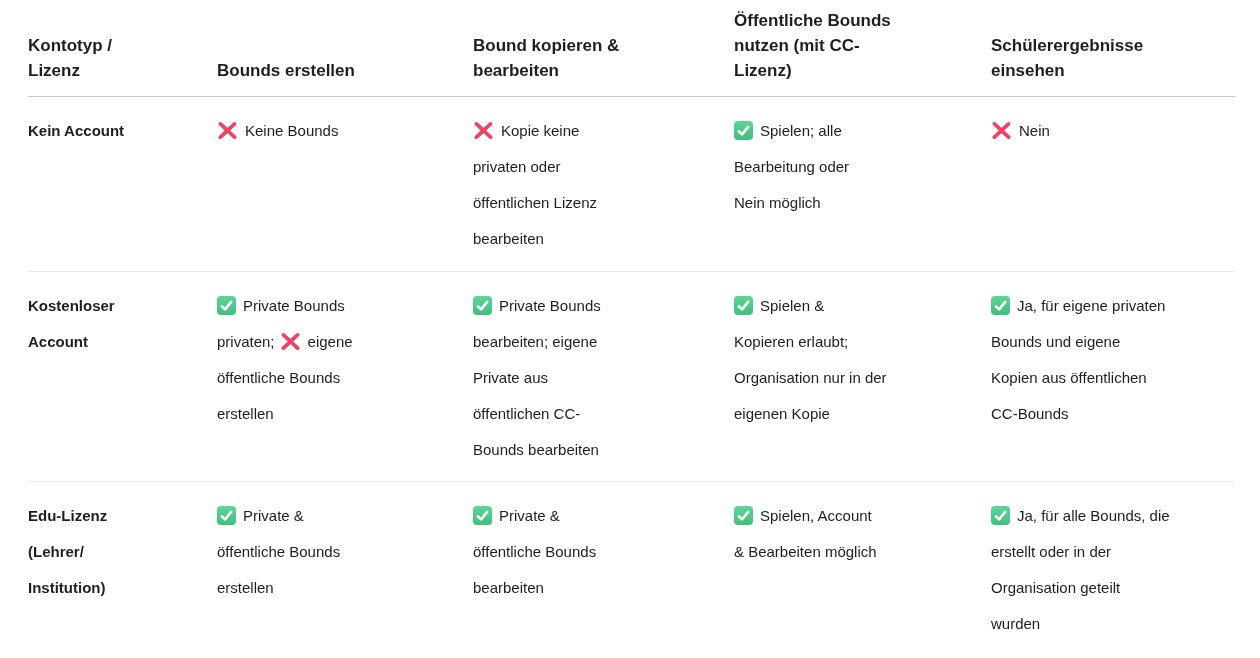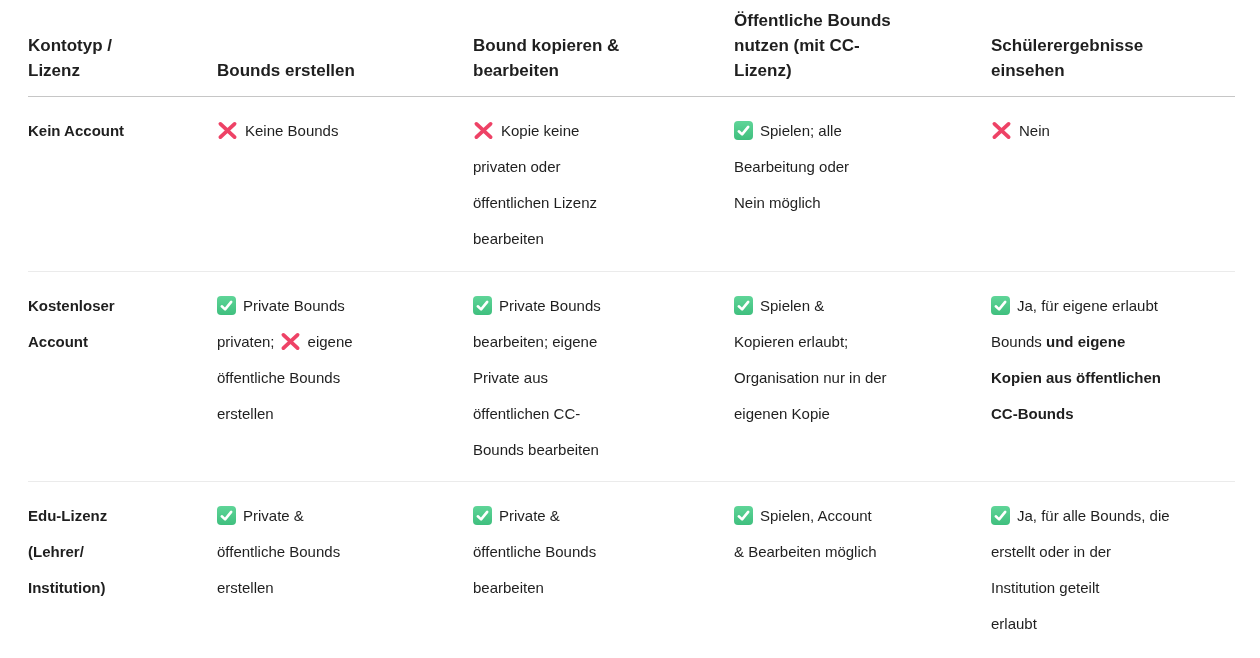--- a/index.html
+++ b/index.html
@@ -44,21 +44,21 @@
     line-height:36px;
     padding:16px 26px 3px 0;
     color:var(--text);
   }
   tbody td:last-child{padding-right:6px;}
   tbody tr + tr td{border-top:1px solid var(--row-rule);}
   tr.r1{height:175px;}
   tr.r2{height:210px;}
   tr.r3{height:180px;}
   td.row-label{font-weight:700;}
-  .seg-b{font-weight:700;}
+  .seg-b{font-weight:400;}
   .cell-icon{
     display:inline-block;
     vertical-align:-4px;
     margin-right:7px;
   }
   .cell-icon.mid{margin-left:5px;margin-right:7px;}
   .icon-check{
     width:19px;height:19px;
     border-radius:4px;
     line-height:0;
@@ -113,32 +113,32 @@
                 <path d="M3.4 2.9 L17.6 16.1 M17.6 2.9 L3.4 16.1" fill="none" stroke="#ee4266" stroke-width="3.8" stroke-linecap="round"></path>
               </svg></span><span>eigene</span><br><span>öffentliche Bounds</span><br><span>erstellen</span></td>
           <td><span class="cell-icon icon-check" style="background: linear-gradient(rgb(95, 213, 152), rgb(63, 191, 126));"><svg viewBox="0 0 19 19" width="19" height="19">
                 <path d="M4.8 10.3l3.3 3.1 6.1-7.5" fill="none" stroke="#ffffff" stroke-width="2.6" stroke-linecap="round" stroke-linejoin="round"></path>
               </svg></span><span>Private Bounds</span><br><span>bearbeiten; eigene</span><br><span>Private aus</span><br><span>öffentlichen CC-</span><br><span>Bounds bearbeiten</span></td>
           <td><span class="cell-icon icon-check" style="background: linear-gradient(rgb(95, 213, 152), rgb(63, 191, 126));"><svg viewBox="0 0 19 19" width="19" height="19">
                 <path d="M4.8 10.3l3.3 3.1 6.1-7.5" fill="none" stroke="#ffffff" stroke-width="2.6" stroke-linecap="round" stroke-linejoin="round"></path>
               </svg></span><span>Spielen &amp;</span><br><span>Kopieren erlaubt;</span><br><span>Organisation nur in der</span><br><span>eigenen Kopie</span></td>
           <td><span class="cell-icon icon-check" style="background: linear-gradient(rgb(95, 213, 152), rgb(63, 191, 126));"><svg viewBox="0 0 19 19" width="19" height="19">
                 <path d="M4.8 10.3l3.3 3.1 6.1-7.5" fill="none" stroke="#ffffff" stroke-width="2.6" stroke-linecap="round" stroke-linejoin="round"></path>
-              </svg></span><span>Ja, für eigene erlaubt</span><br><span>Bounds </span><span class="seg-b">und eigene</span><br><span class="seg-b">Kopien aus öffentlichen</span><br><span class="seg-b">CC-Bounds</span></td>
+              </svg></span><span>Ja, für eigene privaten</span><br><span>Bounds </span><span class="seg-b">und eigene</span><br><span class="seg-b">Kopien aus öffentlichen</span><br><span class="seg-b">CC-Bounds</span></td>
         </tr>
         <tr class="r3">
           <td class="row-label">Edu-Lizenz<br>(Lehrer/<br>Institution)</td>
           <td><span class="cell-icon icon-check" style="background: linear-gradient(rgb(95, 213, 152), rgb(63, 191, 126));"><svg viewBox="0 0 19 19" width="19" height="19">
                 <path d="M4.8 10.3l3.3 3.1 6.1-7.5" fill="none" stroke="#ffffff" stroke-width="2.6" stroke-linecap="round" stroke-linejoin="round"></path>
               </svg></span><span>Private &amp;</span><br><span>öffentliche Bounds</span><br><span>erstellen</span></td>
           <td><span class="cell-icon icon-check" style="background: linear-gradient(rgb(95, 213, 152), rgb(63, 191, 126));"><svg viewBox="0 0 19 19" width="19" height="19">
                 <path d="M4.8 10.3l3.3 3.1 6.1-7.5" fill="none" stroke="#ffffff" stroke-width="2.6" stroke-linecap="round" stroke-linejoin="round"></path>
               </svg></span><span>Private &amp;</span><br><span>öffentliche Bounds</span><br><span>bearbeiten</span></td>
           <td><span class="cell-icon icon-check" style="background: linear-gradient(rgb(95, 213, 152), rgb(63, 191, 126));"><svg viewBox="0 0 19 19" width="19" height="19">
                 <path d="M4.8 10.3l3.3 3.1 6.1-7.5" fill="none" stroke="#ffffff" stroke-width="2.6" stroke-linecap="round" stroke-linejoin="round"></path>
               </svg></span><span>Spielen, Account</span><br><span>&amp; Bearbeiten möglich</span></td>
           <td><span class="cell-icon icon-check" style="background: linear-gradient(rgb(95, 213, 152), rgb(63, 191, 126));"><svg viewBox="0 0 19 19" width="19" height="19">
                 <path d="M4.8 10.3l3.3 3.1 6.1-7.5" fill="none" stroke="#ffffff" stroke-width="2.6" stroke-linecap="round" stroke-linejoin="round"></path>
-              </svg></span><span>Ja, für alle Bounds, die</span><br><span>erstellt oder in der</span><br><span>Institution geteilt</span><br><span>erlaubt</span></td>
+              </svg></span><span>Ja, für alle Bounds, die</span><br><span>erstellt oder in der</span><br><span>Organisation geteilt</span><br><span>wurden</span></td>
         </tr>
       </tbody>
   </table>
 </div>
 
 </body></html>

